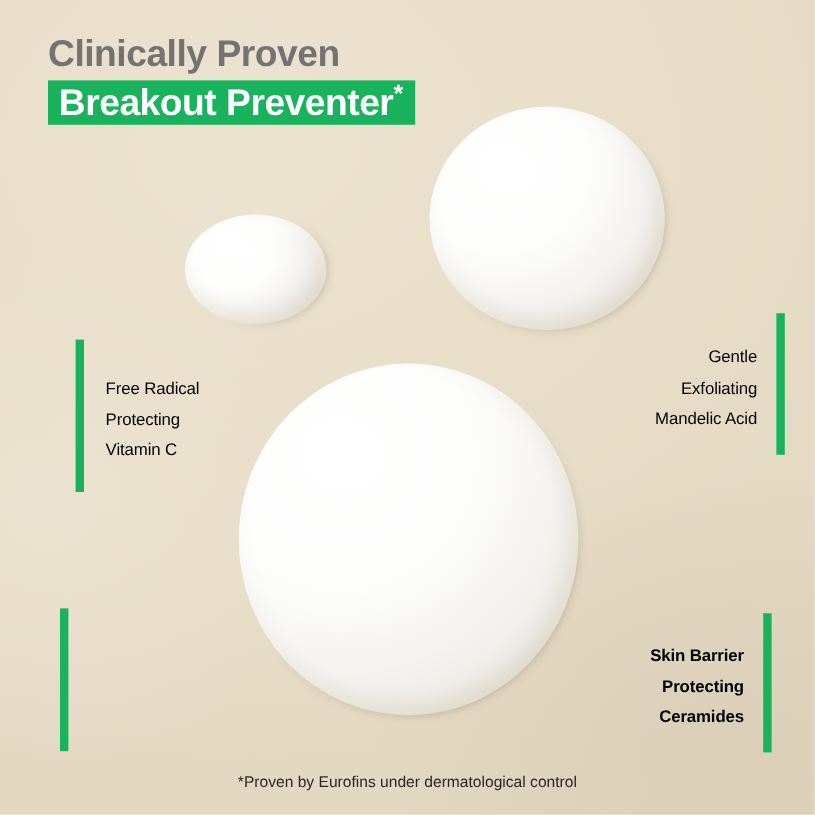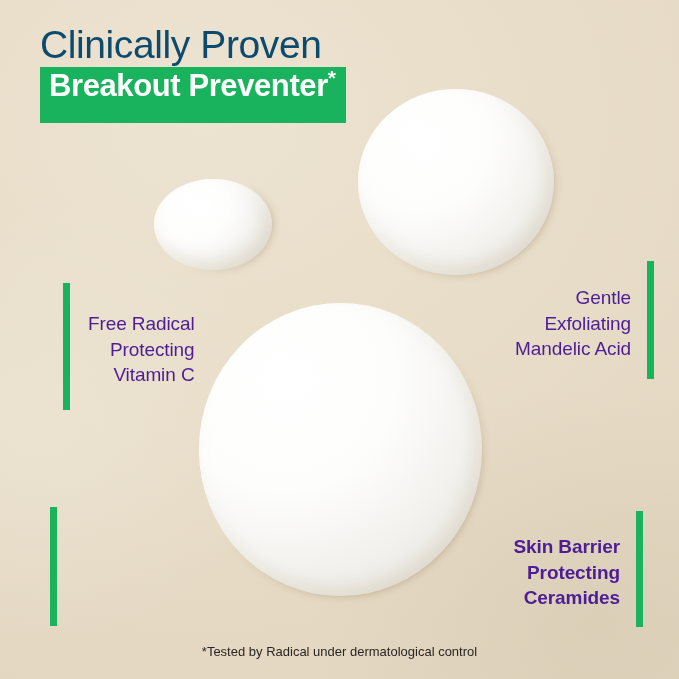--- a/index.html
+++ b/index.html
@@ -89,60 +89,60 @@
   #droplet-large .gloss { left: 12%; top: 10%; width: 40%; height: 32%; }
 
   
   #headline {
     position: absolute;
     left: 40px;
     top: 26px;
     width: 560px;
   }
   #headline-line1 {
-    font-size: 39px;
-    font-weight: normal;
-    color: #0c4a6e;
+    font-size: 31px;
+    font-weight: bold;
+    color: #737373;
     letter-spacing: -0.4px;
     line-height: 38px;
     white-space: nowrap;
   }
   #headline-line2-wrap {
     margin-top: 3px;
     display: inline-block;
   }
   #headline-line2 {
     display: inline-block;
     background: #18b35c;
     color: #ffffff;
     font-size: 31px;
     font-weight: bold;
     letter-spacing: -0.4px;
     line-height: 36px;
-    padding: 1px 10px 19px 9px;
+    padding: 1px 10px 0 9px;
     white-space: nowrap;
   }
   #headline-line2 .star {
     font-size: 21px;
     vertical-align: super;
     line-height: 0;
   }
 
   
   .callout-text {
     position: absolute;
-    font-size: 19px;
+    font-size: 14px;
     line-height: 25.5px;
-    color: #4c1d95;
+    color: #000000;
     white-space: pre-line;
     letter-spacing: -0.1px;
   }
   .callout-text.right { text-align: right; }
 
-  #label-vitamin-c    { left: 88px;  top: 311px; text-align: right; }
+  #label-vitamin-c    { left: 88px;  top: 311px; }
   #label-mandelic     { right: 48px; top: 285px; }
   #label-hyaluronic   { left: 72px;  top: 529px; }
   #label-ceramides    { right: 59px; top: 534px; font-weight: bold; }
 
   
   .bracket {
     position: absolute;
   }
   .bracket .stem, .bracket .arm {
     position: absolute;
@@ -237,15 +237,15 @@
 
   <div class="bracket right" id="bracket-ceramides">
     <div class="stem"></div>
     <div class="arm top"></div>
     <div class="arm bottom"></div>
   </div>
   <div class="callout-text right" id="label-ceramides">Skin Barrier
 Protecting
 Ceramides</div>
 
-  <div id="footnote">*Tested by Radical under dermatological control</div>
+  <div id="footnote">*Proven by Eurofins under dermatological control</div>
 
 </div>
 
 </body></html>

